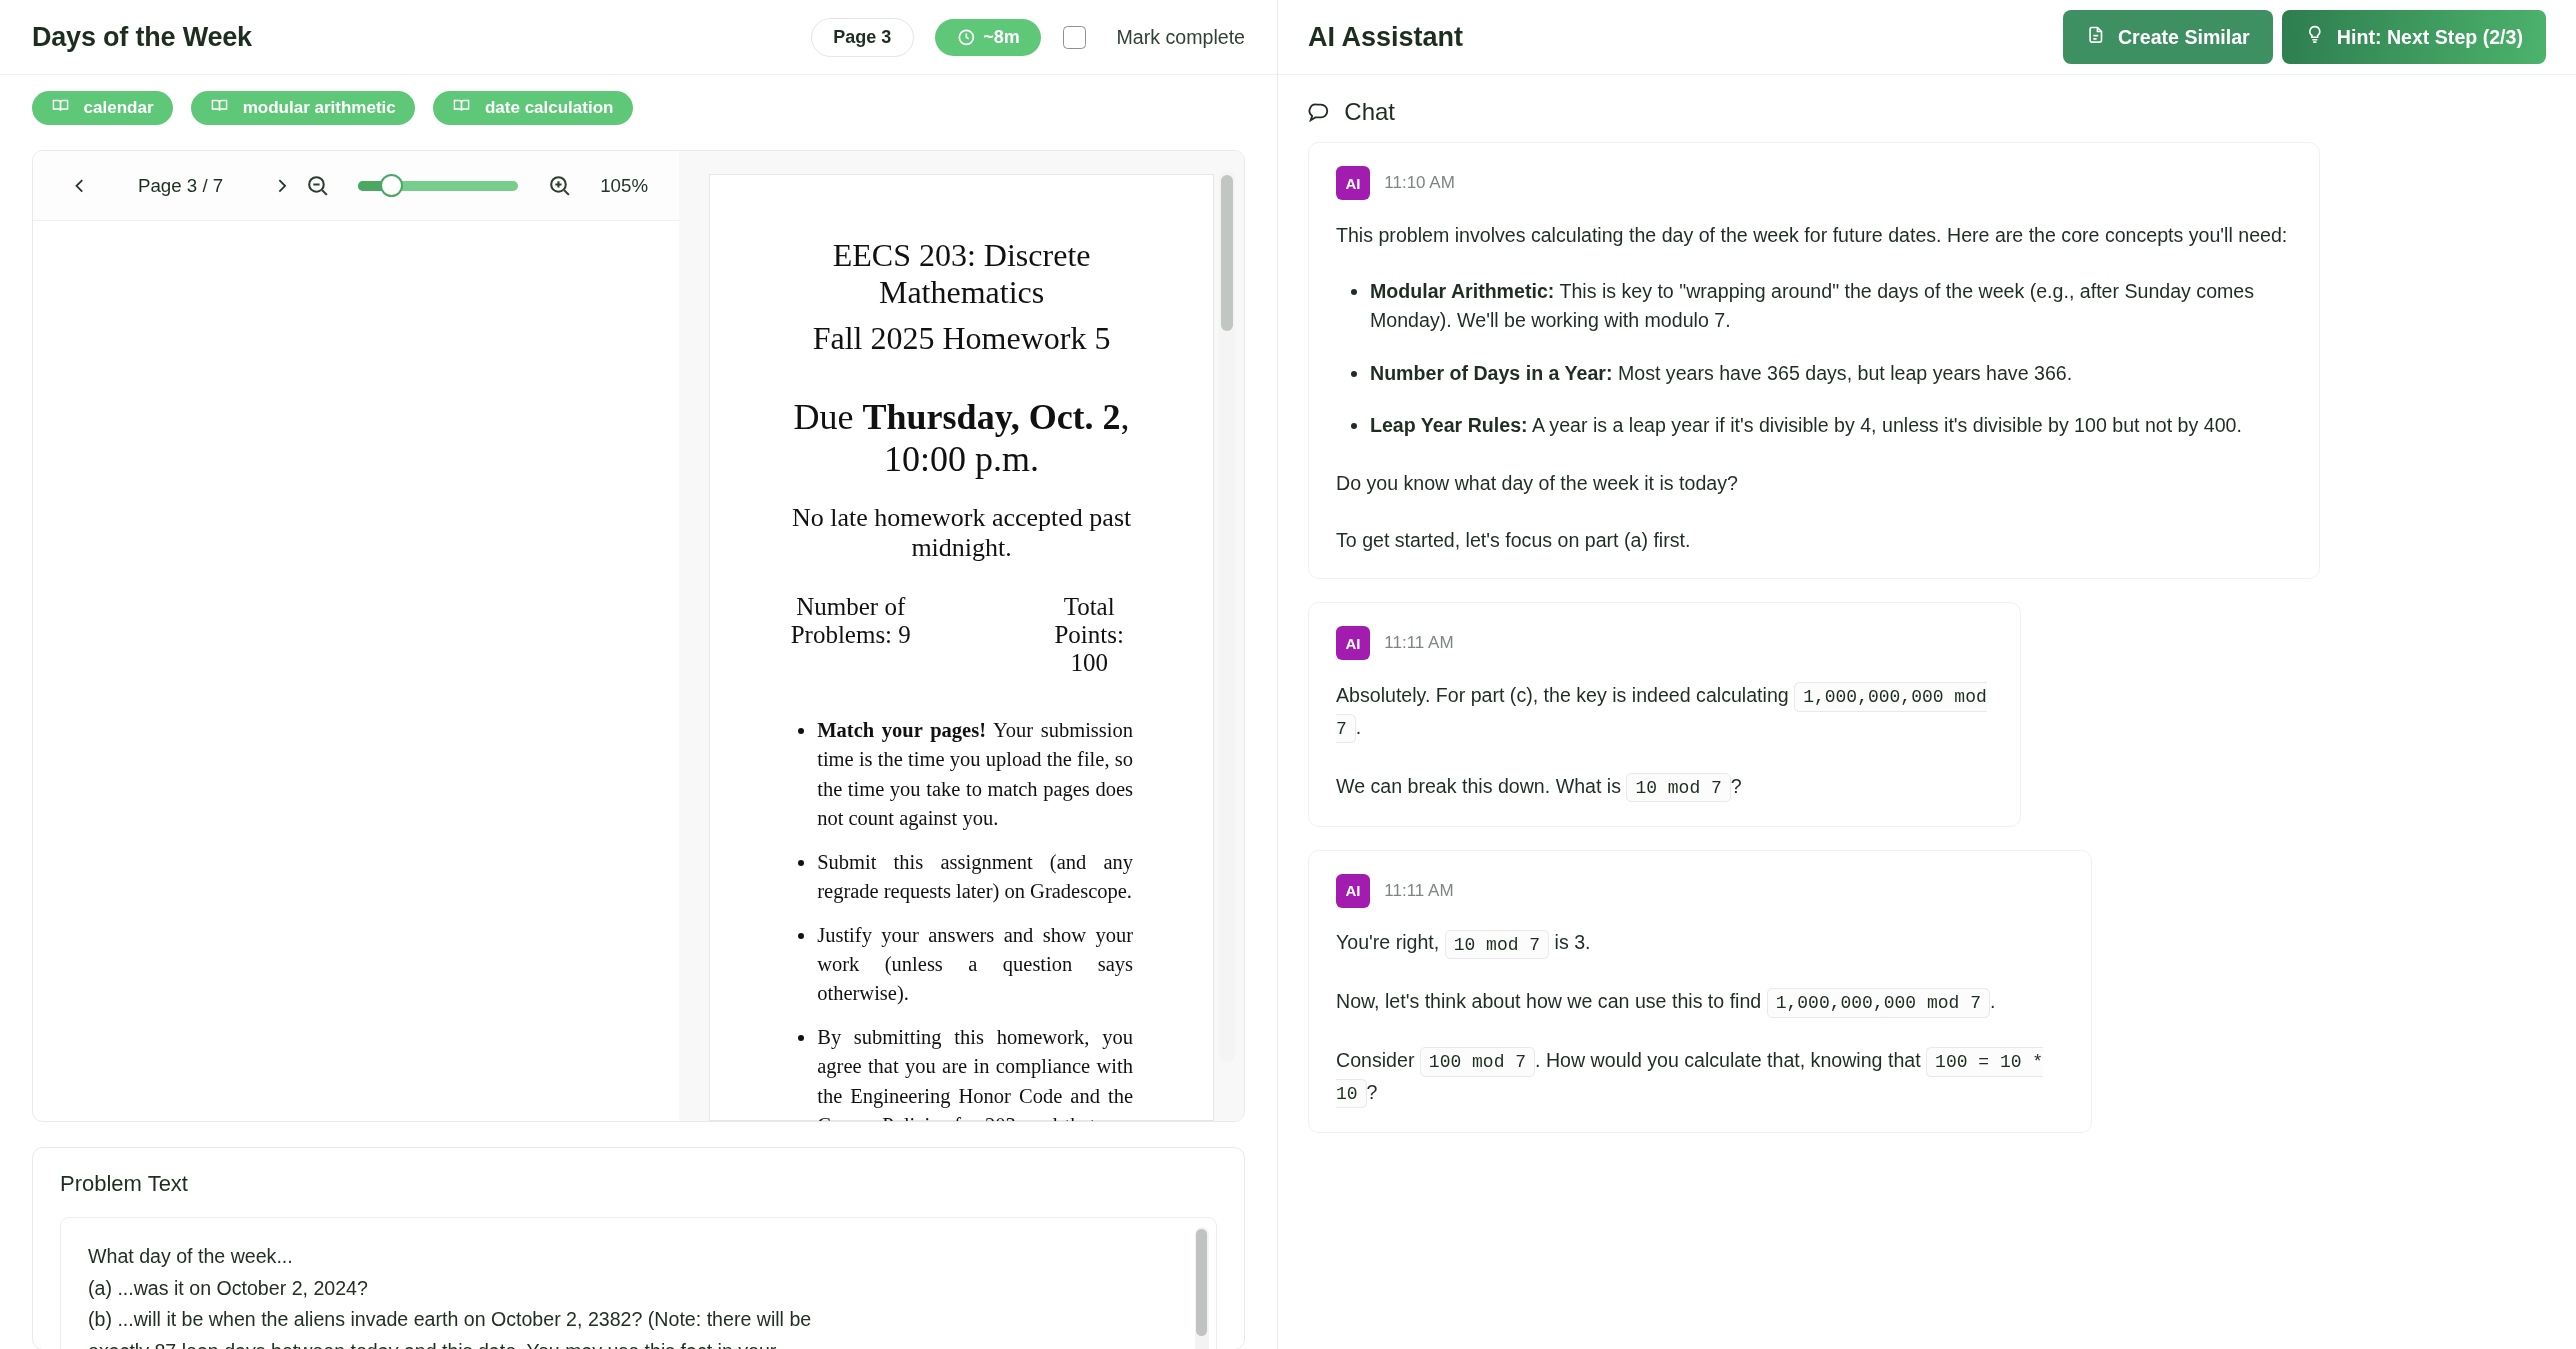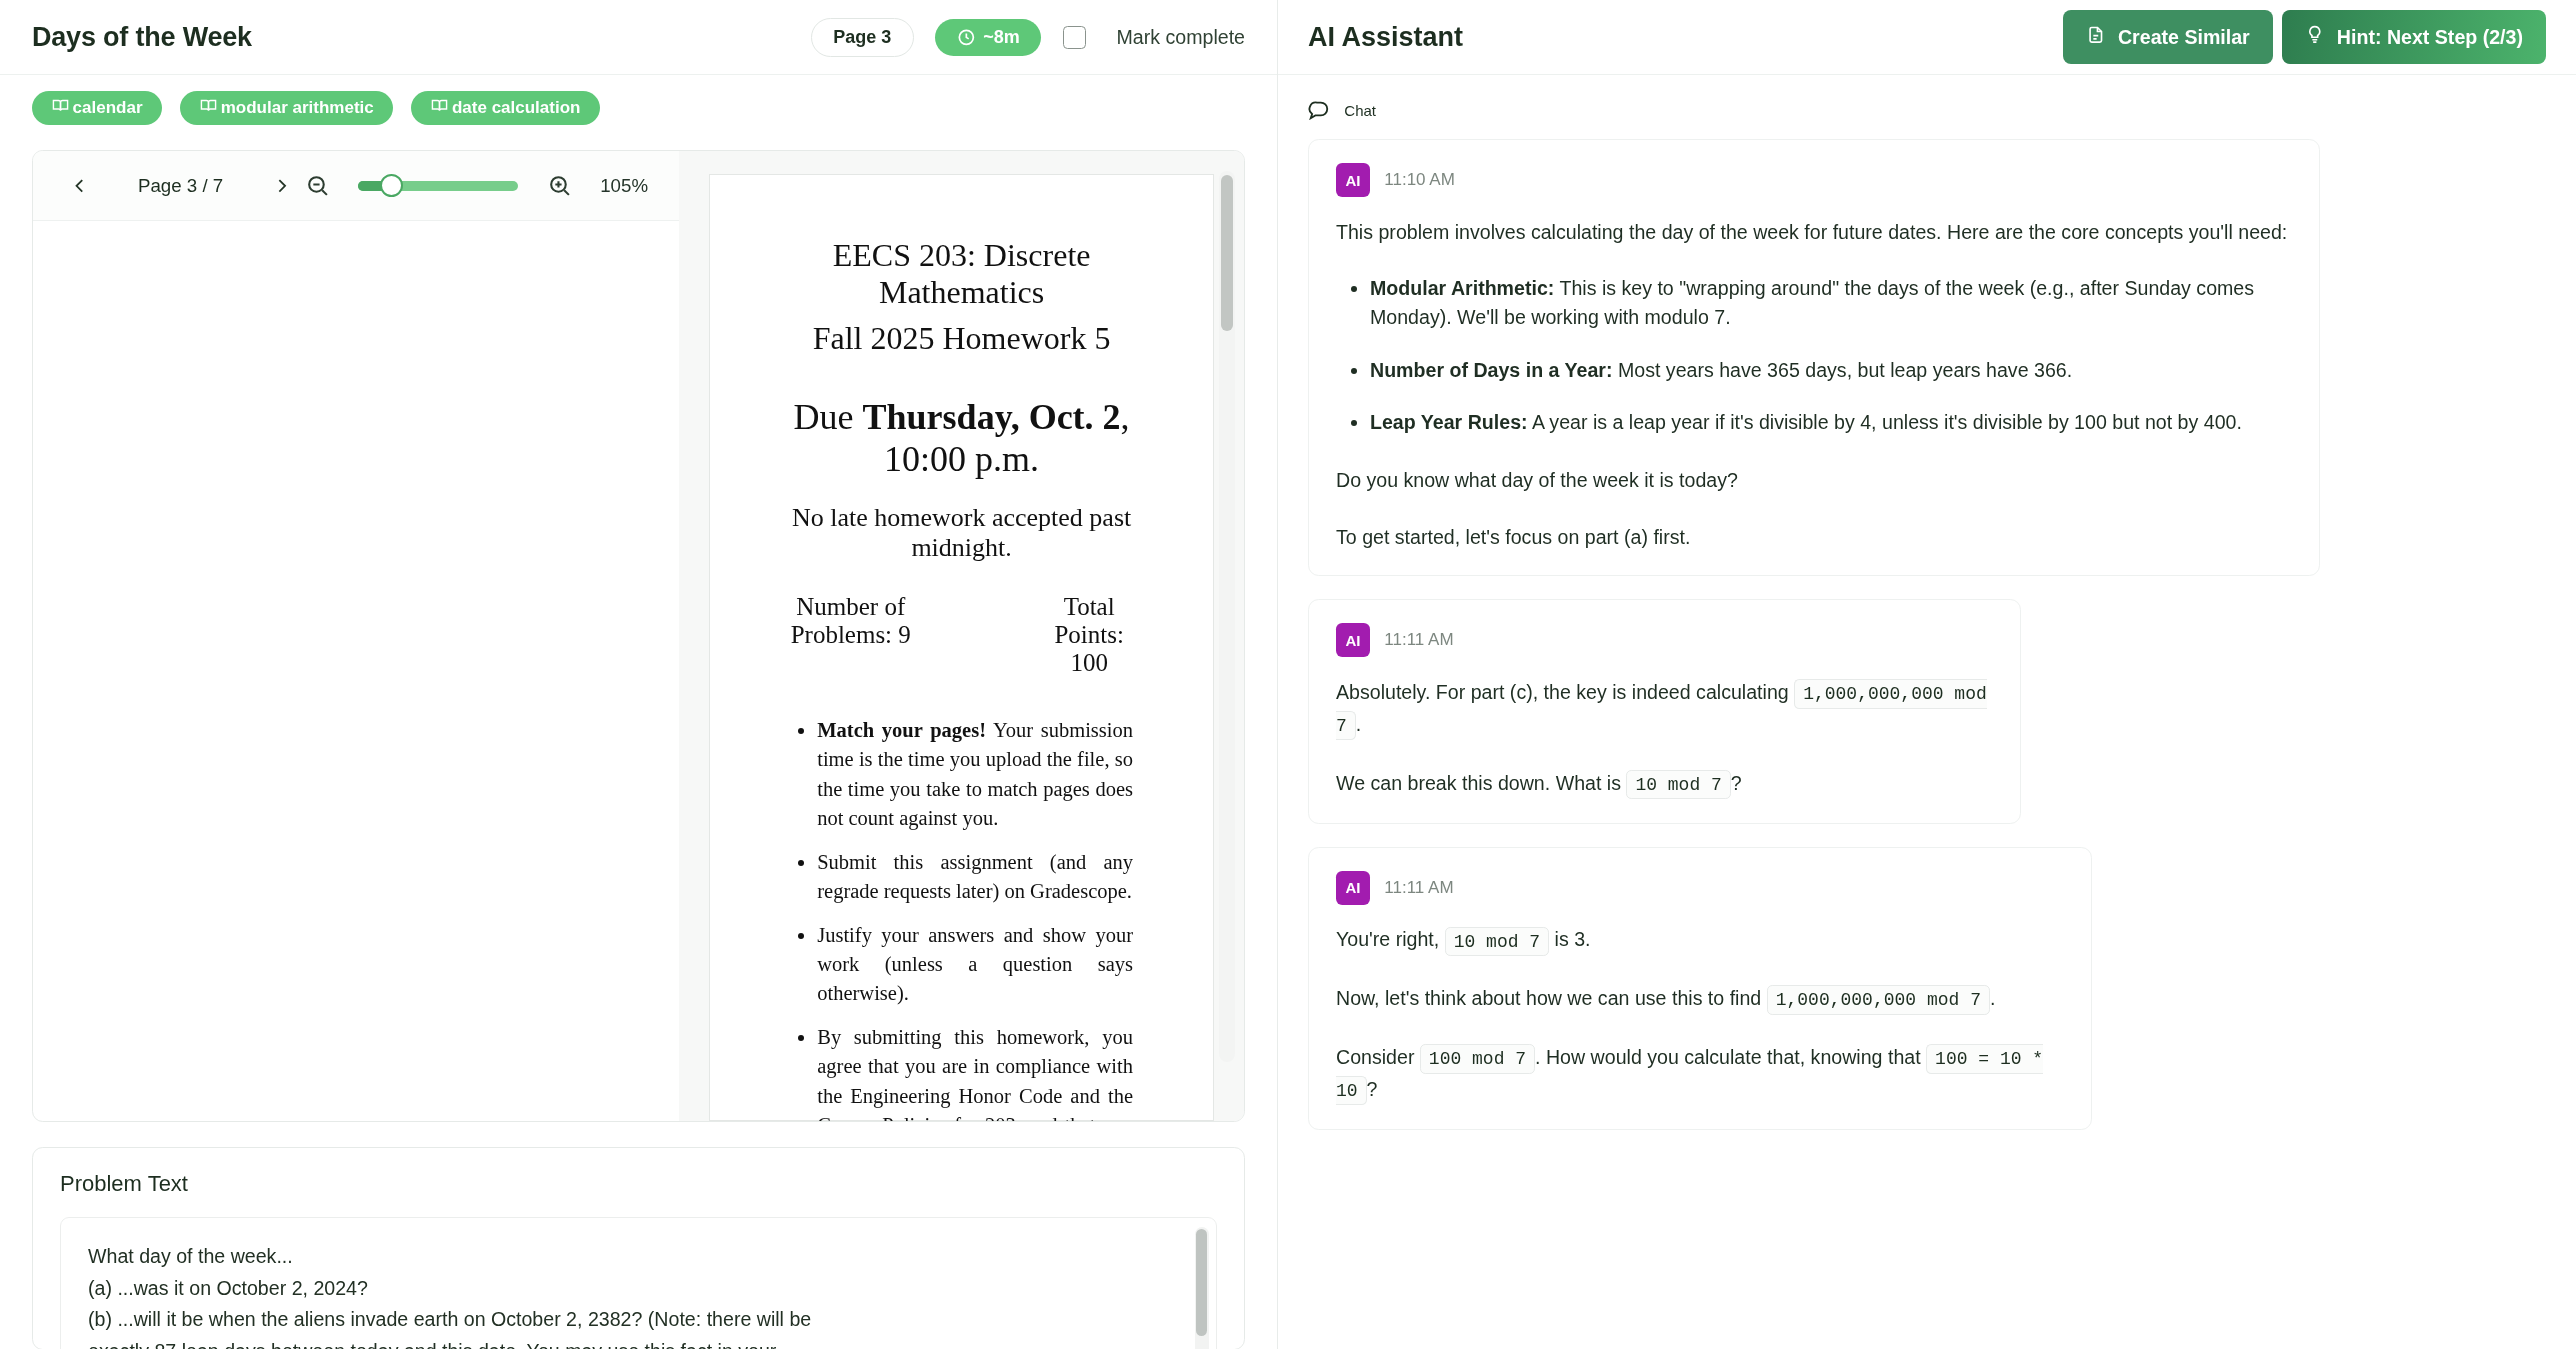--- a/index.html
+++ b/index.html
@@ -44,21 +44,21 @@
   .checkbox {
     width: 23px; height: 23px; border: 1.8px solid #8a938d; border-radius: 4.5px; background: #fff;
   }
   .mark-label { font-size: 19.6px; color: #304234; }
 
   
   .tag-row { display: flex; gap: 18px; padding: 16px 32px 12.5px 32px; }
   .tag {
     background: #5ec878; color: #fff; border-radius: 890px;
     padding: 6.2px 19.6px; font-size: 17px; font-weight: bold;
-    display: flex; align-items: center; gap: 4px;
+    display: flex; align-items: center; gap: 15px;
   }
 
   
   .pdf-card {
     margin: 12.5px 32px 0 32px;
     border: 1.3px solid #e6eae8; border-radius: 10.7px;
     background: #ffffff; overflow: hidden;
     height: 972px; display: flex; 
   }
   .pdf-toolbar {
@@ -147,21 +147,21 @@
   .btn {
     display: flex; align-items: center; gap: 12.5px;
     border-radius: 8px; padding: 15px 23px;
     font-size: 19.6px; font-weight: bold; color: #ffffff; cursor: pointer; border: none;
     font-family: "Liberation Sans", sans-serif;
   }
   .btn-create { background: #3e8f61; }
   .btn-hint { background: linear-gradient(100deg, #2e7d4f 0%, #4cb36c 100%); }
 
   .chat-label { display: flex; align-items: center; gap: 14.3px; padding: 23px 30px 9px 30px; }
-  .chat-label-text { font-size: 15px; color: #1d2e20; }
+  .chat-label-text { font-size: 24px; color: #1d2e20; }
 
   .chat-scroll { flex: 1; padding: 7.1px 30px 0 30px; overflow: hidden; }
   .msg {
     border: 1.3px solid #eef1f0; border-radius: 10.7px;
     padding: 23px 27px; margin-bottom: 23px; background: #fff;
   }
   .msg-head { display: flex; align-items: center; gap: 14.3px; margin-bottom: 19.6px; }
   .avatar {
     background: #a21caf; color: #ffffff; font-size: 15px; font-weight: bold;
     width: 34px; height: 34px; border-radius: 6.2px;

